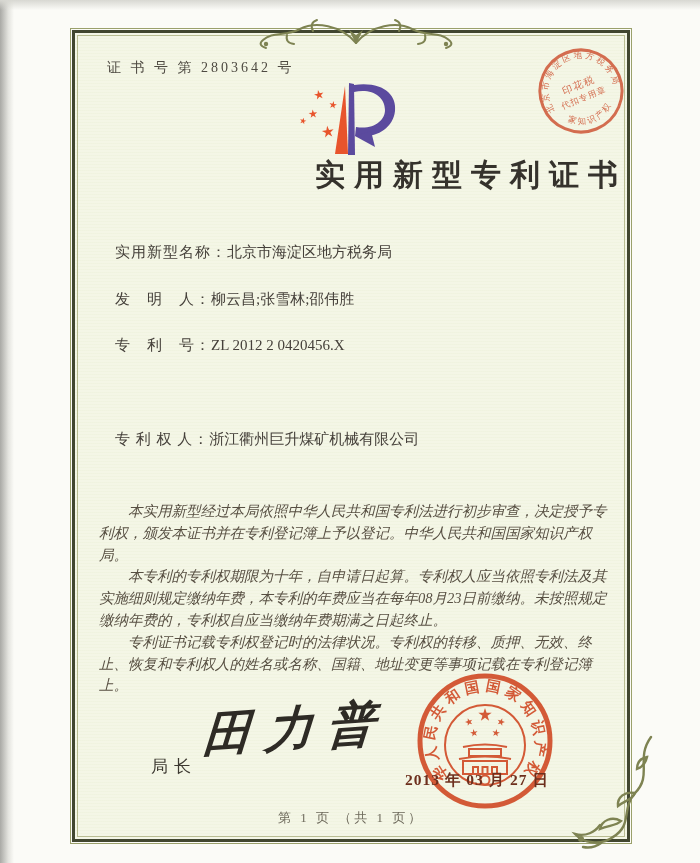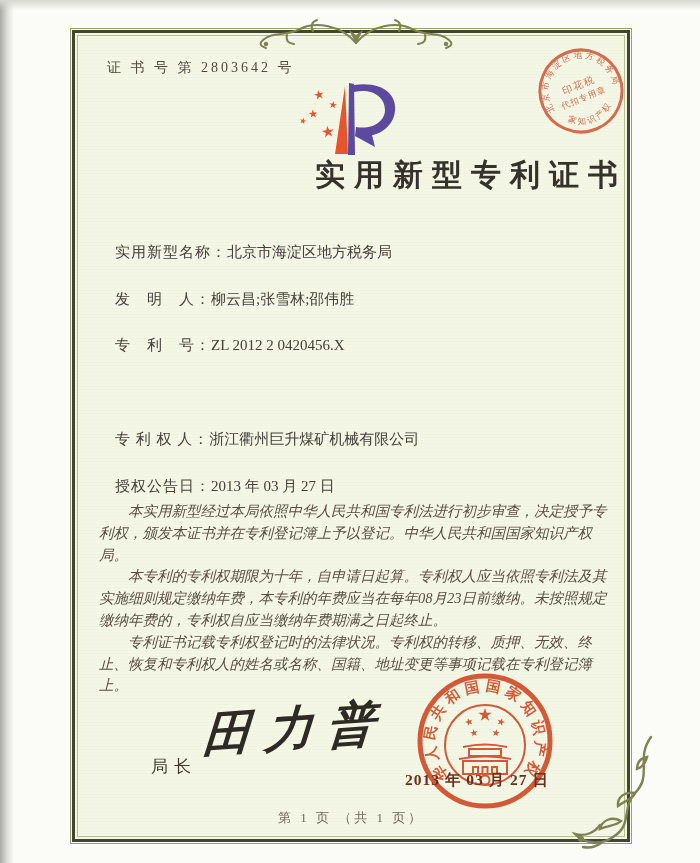--- a/index.html
+++ b/index.html
@@ -116,23 +116,20 @@
   </div>
   <div class="field-row fr1">
     <span class="lbl">发　明　人：</span><span class="val">柳云昌;张雪林;邵伟胜</span>
   </div>
   <div class="field-row fr2">
     <span class="lbl">专　利　号：</span><span class="val">ZL 2012 2 0420456.X</span>
   </div>
   <div class="field-row fr4">
     <span class="lbl">专 利 权 人：</span><span class="val">浙江衢州巨升煤矿机械有限公司</span>
   </div>
-  <div class="field-row fr5">
-    <span class="lbl">授权公告日：</span><span class="val">2013 年 03 月 27 日</span>
-  </div>
 
   <div class="body-text">
     <p>本实用新型经过本局依照中华人民共和国专利法进行初步审查，决定授予专利权，颁发本证书并在专利登记簿上予以登记。中华人民共和国国家知识产权局。</p>
     <p>本专利的专利权期限为十年，自申请日起算。专利权人应当依照专利法及其实施细则规定缴纳年费，本专利的年费应当在每年08月23日前缴纳。未按照规定缴纳年费的，专利权自应当缴纳年费期满之日起终止。</p>
     <p>专利证书记载专利权登记时的法律状况。专利权的转移、质押、无效、终止、恢复和专利权人的姓名或名称、国籍、地址变更等事项记载在专利登记簿上。</p>
   </div>
 
   <div class="sig-label">局长</div>
   <div class="sig-name">田力普</div>
 

